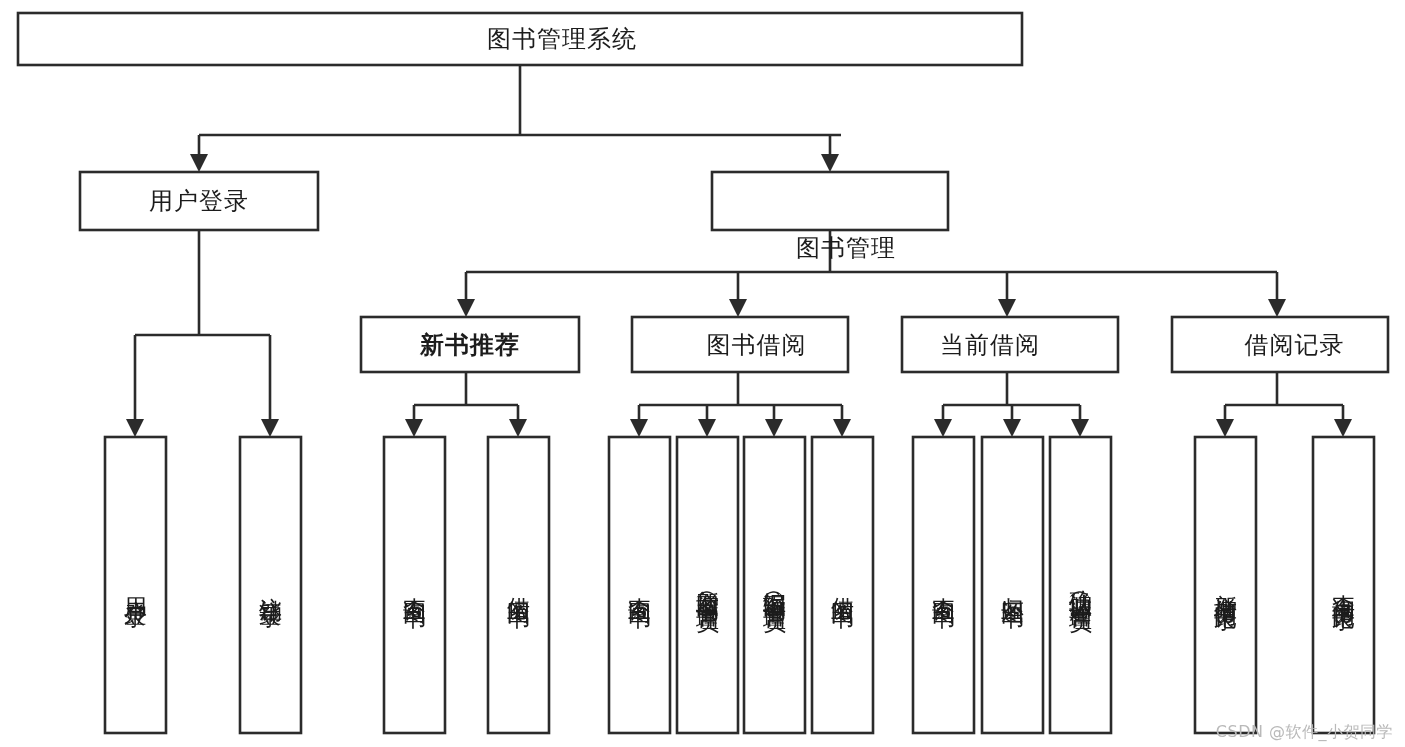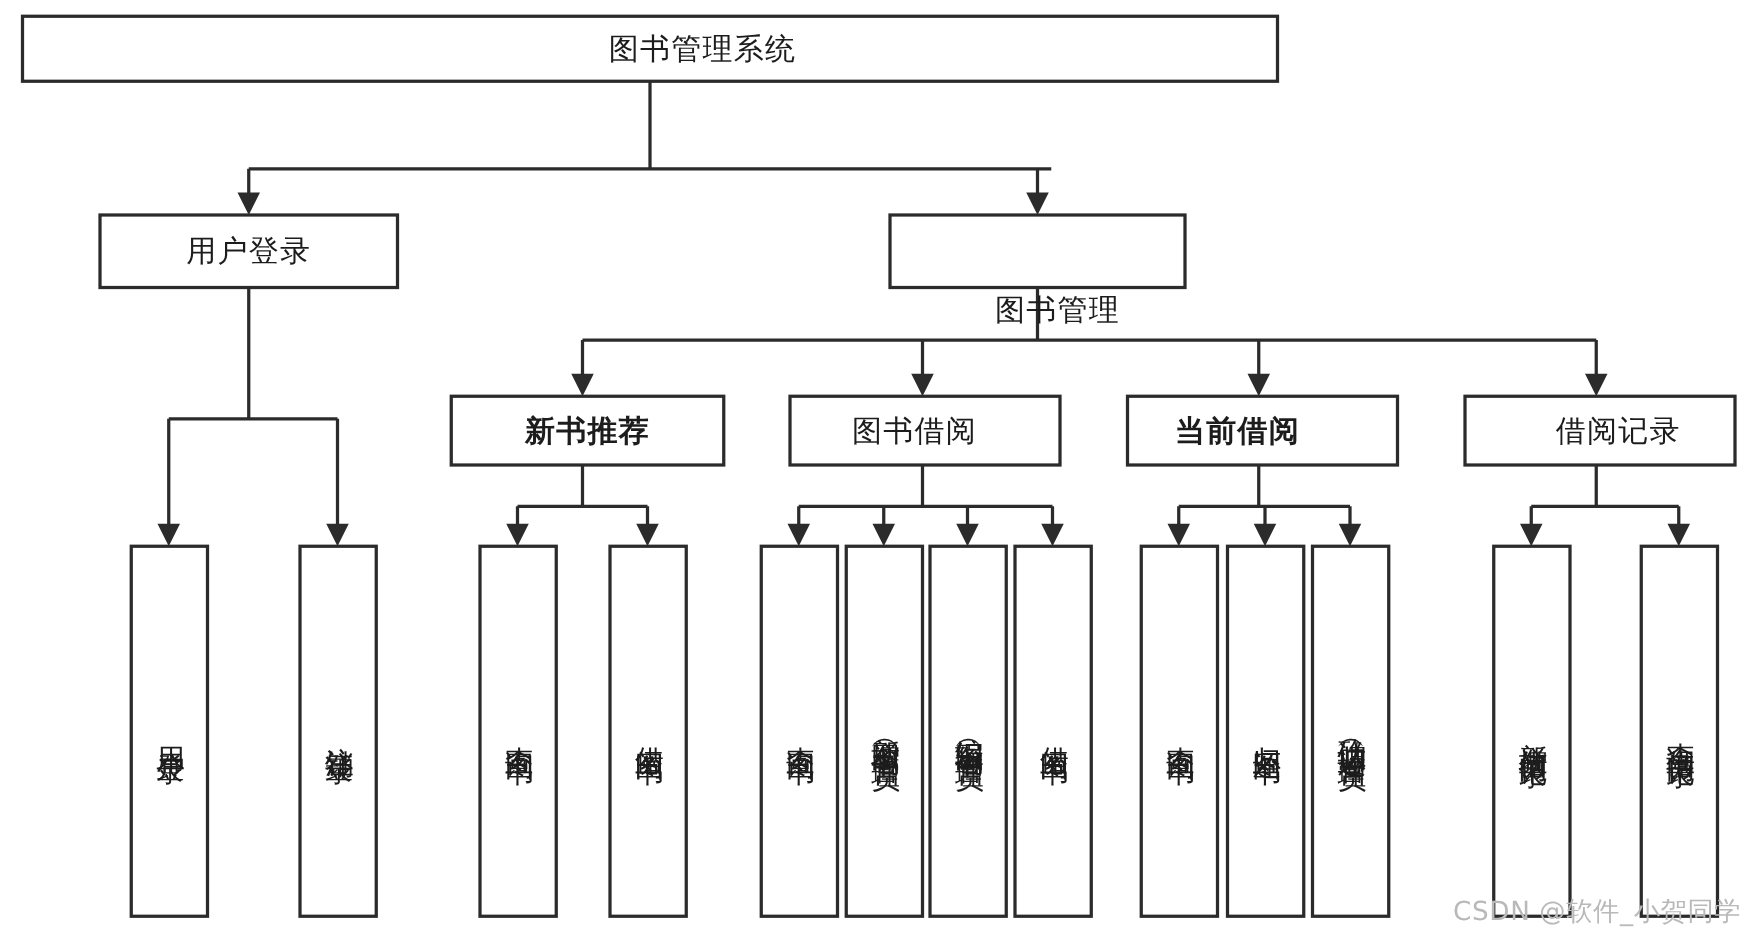--- a/index.html
+++ b/index.html
@@ -72,21 +72,21 @@
     font-size: 24px;
     color: #1c1c1c;
     white-space: nowrap;
     letter-spacing: 1px;
   }
   .watermark {
     position: absolute;
     right: 12px;
     bottom: 4px;
     font-family: "DejaVu Sans", "Liberation Sans", sans-serif;
-    font-size: 21px;
+    font-size: 16px;
     color: #b9b9b9;
     white-space: nowrap;
     letter-spacing: 0.5px;
   }
 </style>
 </head>
 <body>
 
 <div id="diagram-root">
 
@@ -199,25 +199,25 @@
   </div>
 
   <div class="hlabel-wrap" style="left:752px; top:172px; width:188px; height:58px;margin-top:47px;">
     <span class="hlabel-text">图书管理</span>
   </div>
 
   <div class="hlabel-wrap" style="left:361px; top:317px; width:218px; height:55px;font-weight:bold;">
     <span class="hlabel-text">新书推荐</span>
   </div>
 
-  <div class="hlabel-wrap" style="left:608px; top:317px; width:247px; height:55px;">
+  <div class="hlabel-wrap" style="left:633px; top:317px; width:247px; height:55px;">
     <span class="hlabel-text">图书借阅</span>
   </div>
 
-  <div class="hlabel-wrap" style="left:902px; top:317px; width:176px; height:55px;font-weight:bold;">
+  <div class="hlabel-wrap" style="left:902px; top:317px; width:176px; height:55px;">
     <span class="hlabel-text">当前借阅</span>
   </div>
 
   <div class="hlabel-wrap" style="left:1172px; top:317px; width:245px; height:55px;">
     <span class="hlabel-text">借阅记录</span>
   </div>
 
   <div class="vlabel-wrap" style="left:105px; top:437px; width:61px; height:296px;">
     <span class="vlabel-text">用户登录</span>
   </div>

